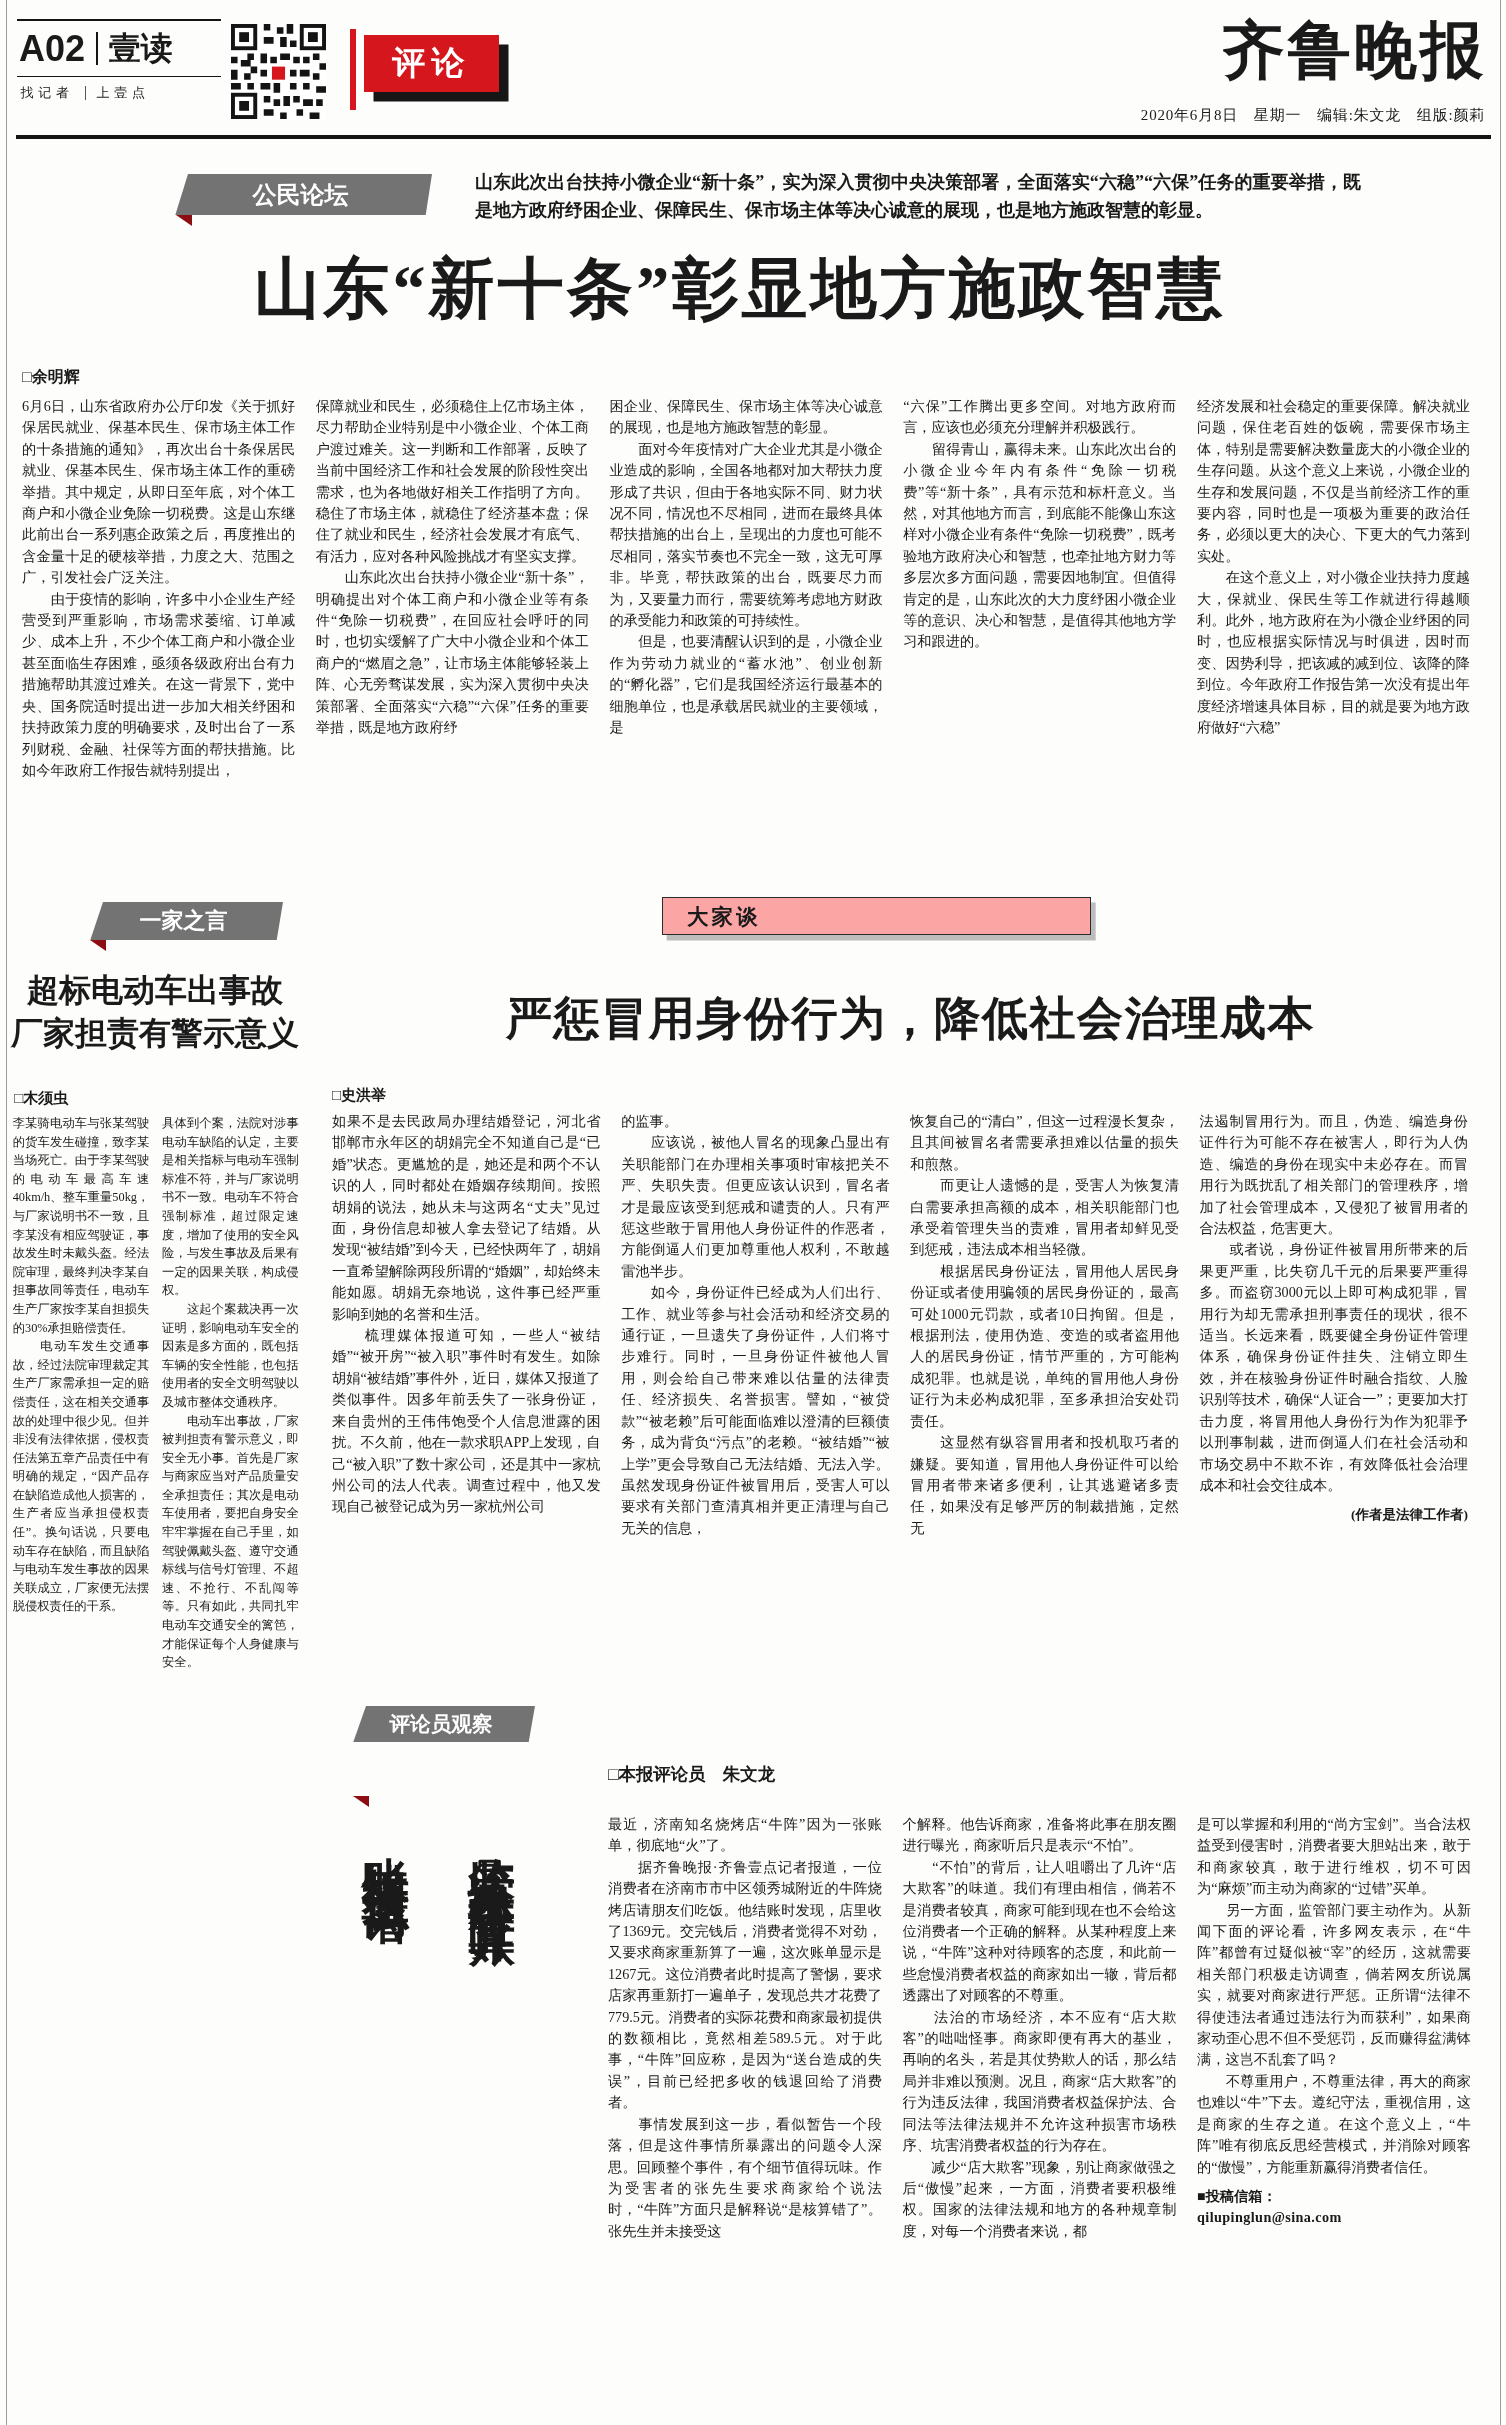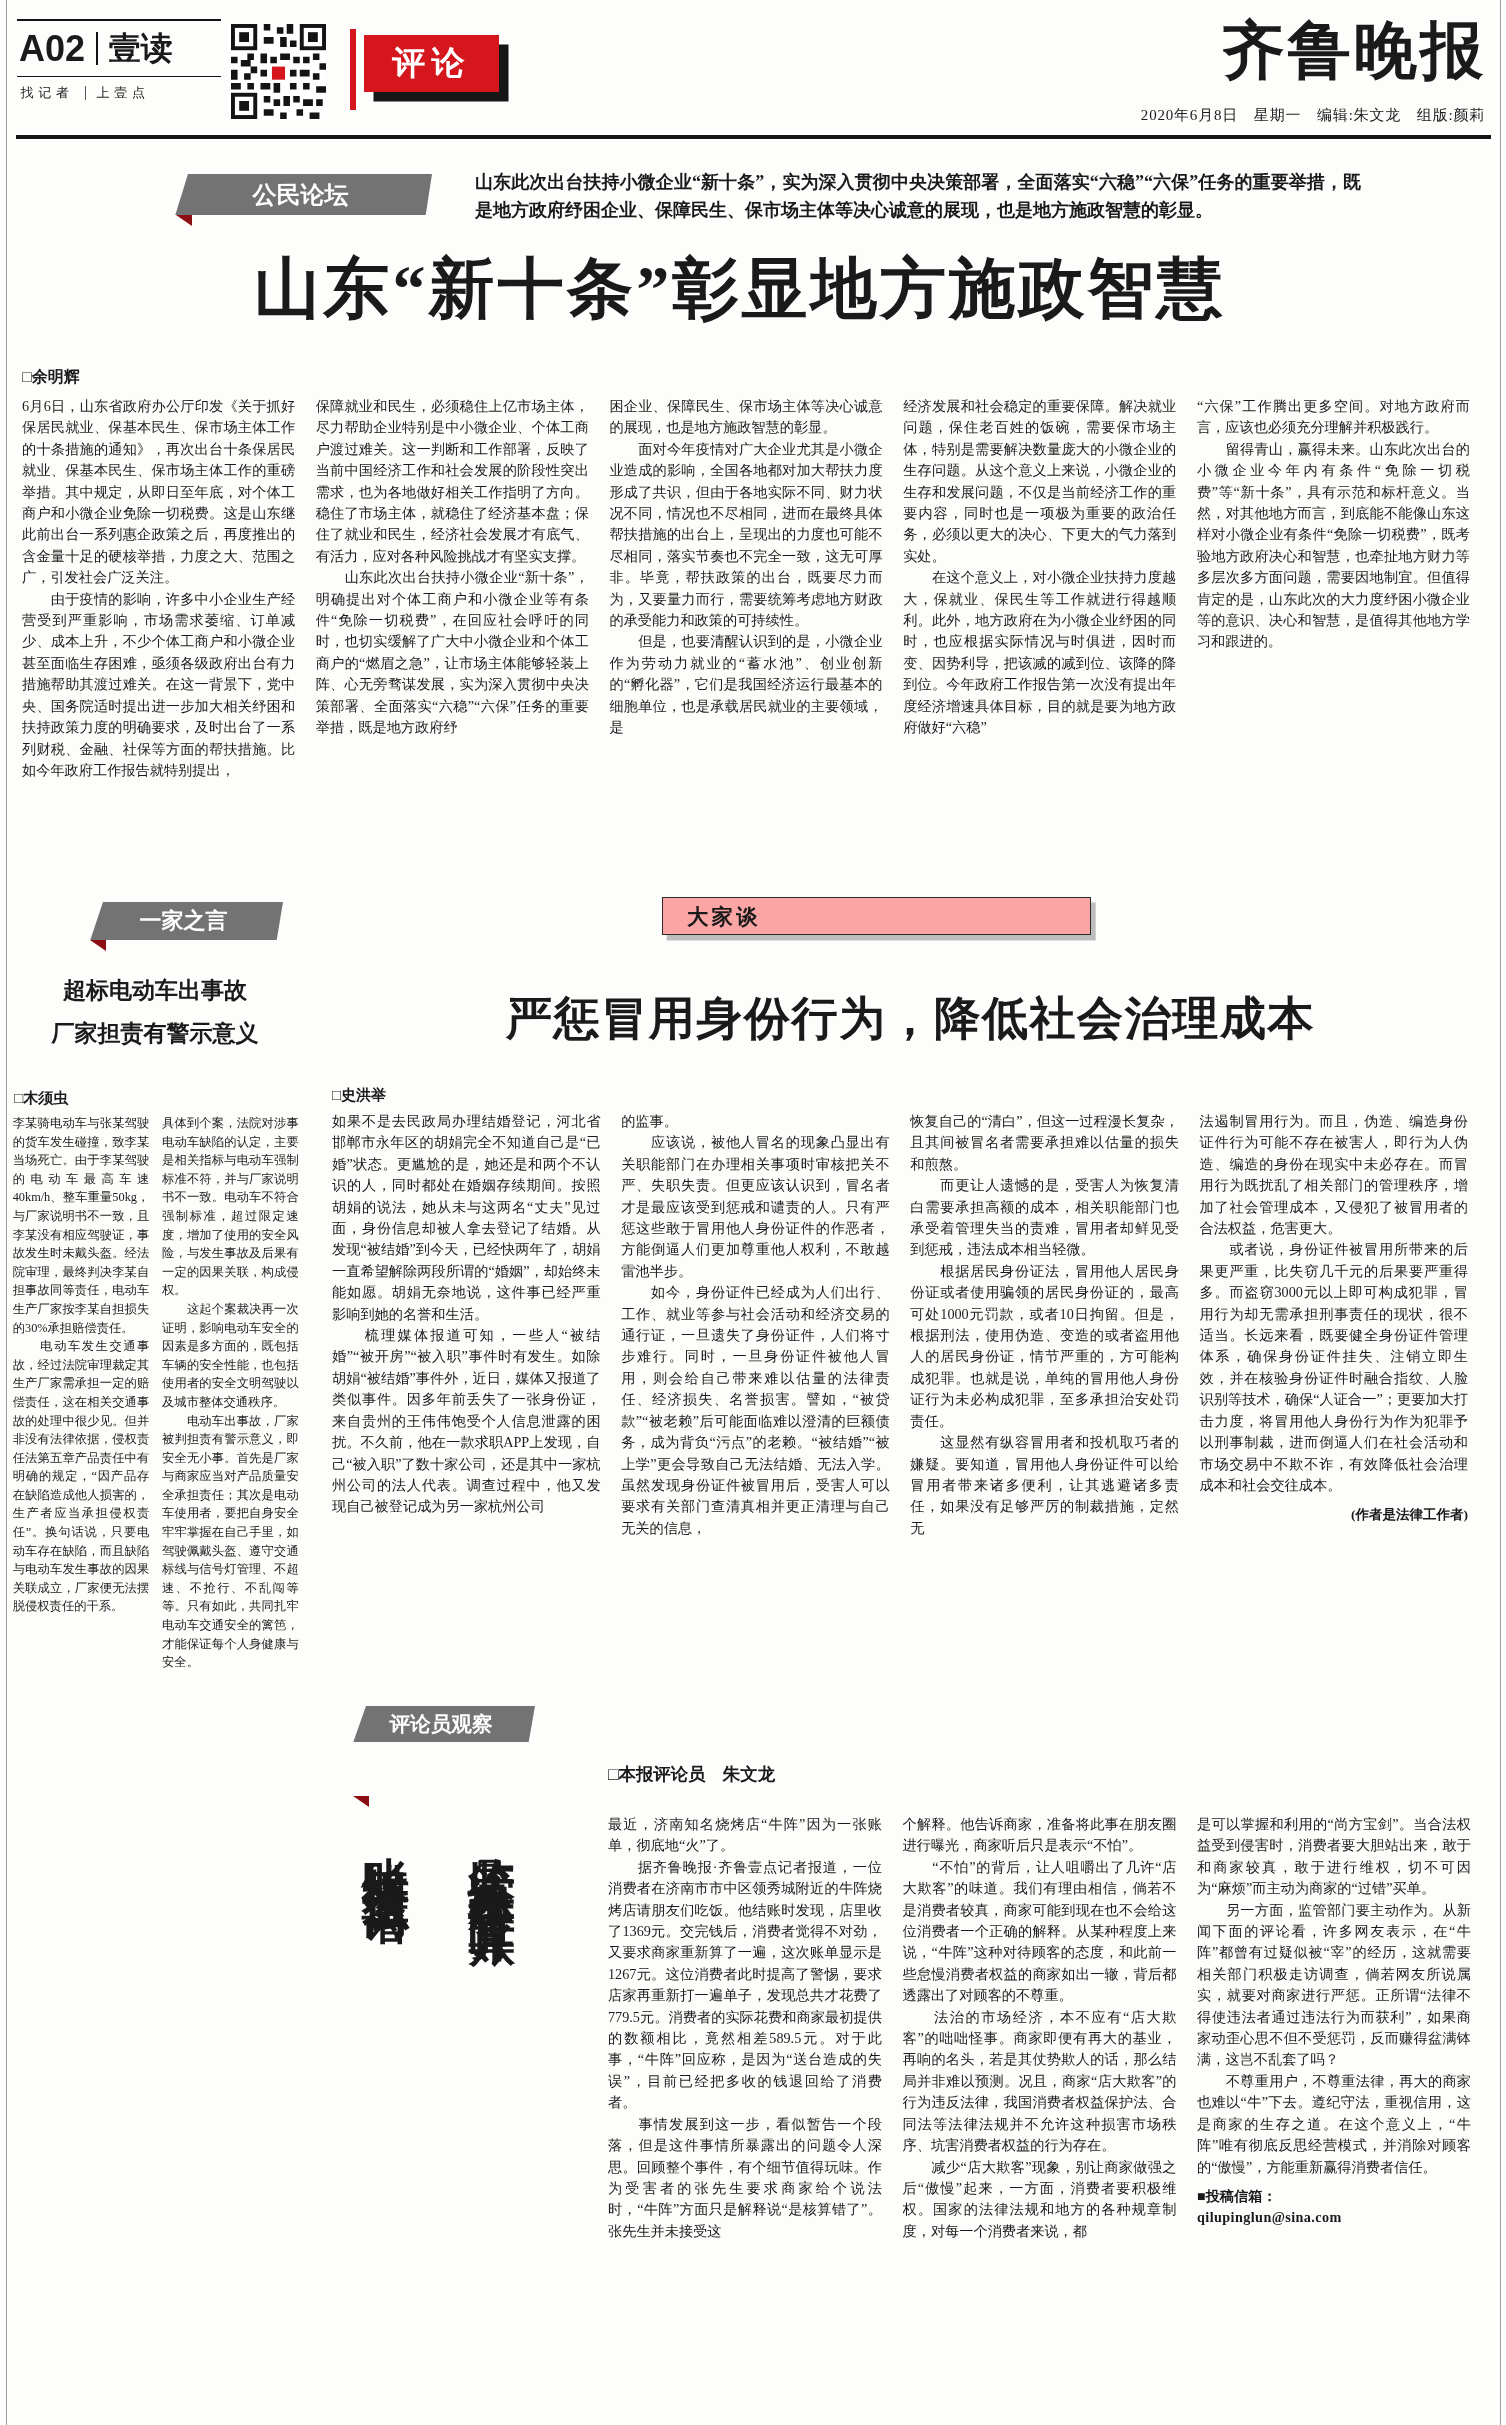--- a/index.html
+++ b/index.html
@@ -60,21 +60,21 @@
               line-height:28px; text-align:justify; }
   .cf-headline { left:119px; top:244px; width:1242px; text-align:center;
                  font-size:66px; font-weight:900; letter-spacing:3.2px; }
   .cf-byline { left:22px; top:367px; font-size:16px; }
   .cf-cols { left:22px; top:396px; width:1448px; height:429px; }
 
   
   .ov-flag { left:84px; top:902px; width:199px; height:38px; font-size:22px; font-weight:900; }
   .ov-fold { left:90px; top:940px; }
   .ov-title { left:11px; top:969px; width:288px; text-align:center;
-              font-size:23px; line-height:43px; font-weight:900; }
+              font-size:32px; line-height:43px; font-weight:900; }
   .ov-byline { left:14.2px; top:1089px; font-size:15px; }
   .ov-cols { left:12.7px; top:1114px; width:286px; height:633px; gap:12.7px; }
   .ov-cols .col { font-size:12.3px; line-height:18.6px; }
 
   
   .djt-box { left:662px; top:897px; width:429px; height:38px; background:#fca5a5;
              border:1.6px solid #2b2b2b; box-shadow:4.7px 5.5px 0 #bdbdbd;
              display:flex; align-items:center; padding-left:24px;
              font-size:21.4px; font-weight:900; letter-spacing:3.2px; }
   .djt-headline { left:396px; top:988px; width:1029px; text-align:center;
@@ -153,24 +153,24 @@
   <div class="abs cf-byline byline">□余明辉</div>
 
   <div class="abs cols cf-cols">
     <div class="col">6月6日，山东省政府办公厅印发《关于抓好保居民就业、保基本民生、保市场主体工作的十条措施的通知》，再次出台十条保居民就业、保基本民生、保市场主体工作的重磅举措。其中规定，从即日至年底，对个体工商户和小微企业免除一切税费。这是山东继此前出台一系列惠企政策之后，再度推出的含金量十足的硬核举措，力度之大、范围之广，引发社会广泛关注。
 　　由于疫情的影响，许多中小企业生产经营受到严重影响，市场需求萎缩、订单减少、成本上升，不少个体工商户和小微企业甚至面临生存困难，亟须各级政府出台有力措施帮助其渡过难关。在这一背景下，党中央、国务院适时提出进一步加大相关纾困和扶持政策力度的明确要求，及时出台了一系列财税、金融、社保等方面的帮扶措施。比如今年政府工作报告就特别提出，</div>
     <div class="col">保障就业和民生，必须稳住上亿市场主体，尽力帮助企业特别是中小微企业、个体工商户渡过难关。这一判断和工作部署，反映了当前中国经济工作和社会发展的阶段性突出需求，也为各地做好相关工作指明了方向。稳住了市场主体，就稳住了经济基本盘；保住了就业和民生，经济社会发展才有底气、有活力，应对各种风险挑战才有坚实支撑。
 　　山东此次出台扶持小微企业“新十条”，明确提出对个体工商户和小微企业等有条件“免除一切税费”，在回应社会呼吁的同时，也切实缓解了广大中小微企业和个体工商户的“燃眉之急”，让市场主体能够轻装上阵、心无旁骛谋发展，实为深入贯彻中央决策部署、全面落实“六稳”“六保”任务的重要举措，既是地方政府纾</div>
     <div class="col">困企业、保障民生、保市场主体等决心诚意的展现，也是地方施政智慧的彰显。
 　　面对今年疫情对广大企业尤其是小微企业造成的影响，全国各地都对加大帮扶力度形成了共识，但由于各地实际不同、财力状况不同，情况也不尽相同，进而在最终具体帮扶措施的出台上，呈现出的力度也可能不尽相同，落实节奏也不完全一致，这无可厚非。毕竟，帮扶政策的出台，既要尽力而为，又要量力而行，需要统筹考虑地方财政的承受能力和政策的可持续性。
 　　但是，也要清醒认识到的是，小微企业作为劳动力就业的“蓄水池”、创业创新的“孵化器”，它们是我国经济运行最基本的细胞单位，也是承载居民就业的主要领域，是</div>
+    <div class="col">“六保”工作腾出更多空间。对地方政府而言，应该也必须充分理解并积极践行。
+　　留得青山，赢得未来。山东此次出台的小微企业今年内有条件“免除一切税费”等“新十条”，具有示范和标杆意义。当然，对其他地方而言，到底能不能像山东这样对小微企业有条件“免除一切税费”，既考验地方政府决心和智慧，也牵扯地方财力等多层次多方面问题，需要因地制宜。但值得肯定的是，山东此次的大力度纾困小微企业等的意识、决心和智慧，是值得其他地方学习和跟进的。</div>
     <div class="col">经济发展和社会稳定的重要保障。解决就业问题，保住老百姓的饭碗，需要保市场主体，特别是需要解决数量庞大的小微企业的生存问题。从这个意义上来说，小微企业的生存和发展问题，不仅是当前经济工作的重要内容，同时也是一项极为重要的政治任务，必须以更大的决心、下更大的气力落到实处。
 　　在这个意义上，对小微企业扶持力度越大，保就业、保民生等工作就进行得越顺利。此外，地方政府在为小微企业纾困的同时，也应根据实际情况与时俱进，因时而变、因势利导，把该减的减到位、该降的降到位。今年政府工作报告第一次没有提出年度经济增速具体目标，目的就是要为地方政府做好“六稳”</div>
-    <div class="col">“六保”工作腾出更多空间。对地方政府而言，应该也必须充分理解并积极践行。
-　　留得青山，赢得未来。山东此次出台的小微企业今年内有条件“免除一切税费”等“新十条”，具有示范和标杆意义。当然，对其他地方而言，到底能不能像山东这样对小微企业有条件“免除一切税费”，既考验地方政府决心和智慧，也牵扯地方财力等多层次多方面问题，需要因地制宜。但值得肯定的是，山东此次的大力度纾困小微企业等的意识、决心和智慧，是值得其他地方学习和跟进的。</div>
   </div>
 
   <div class="abs flag ov-flag sans">
     <span>一家之言</span>
   </div>
   <div class="abs flag-fold ov-fold"></div>
 
   <div class="abs ov-title">
     <div>超标电动车出事故</div>
     <div>厂家担责有警示意义</div>

